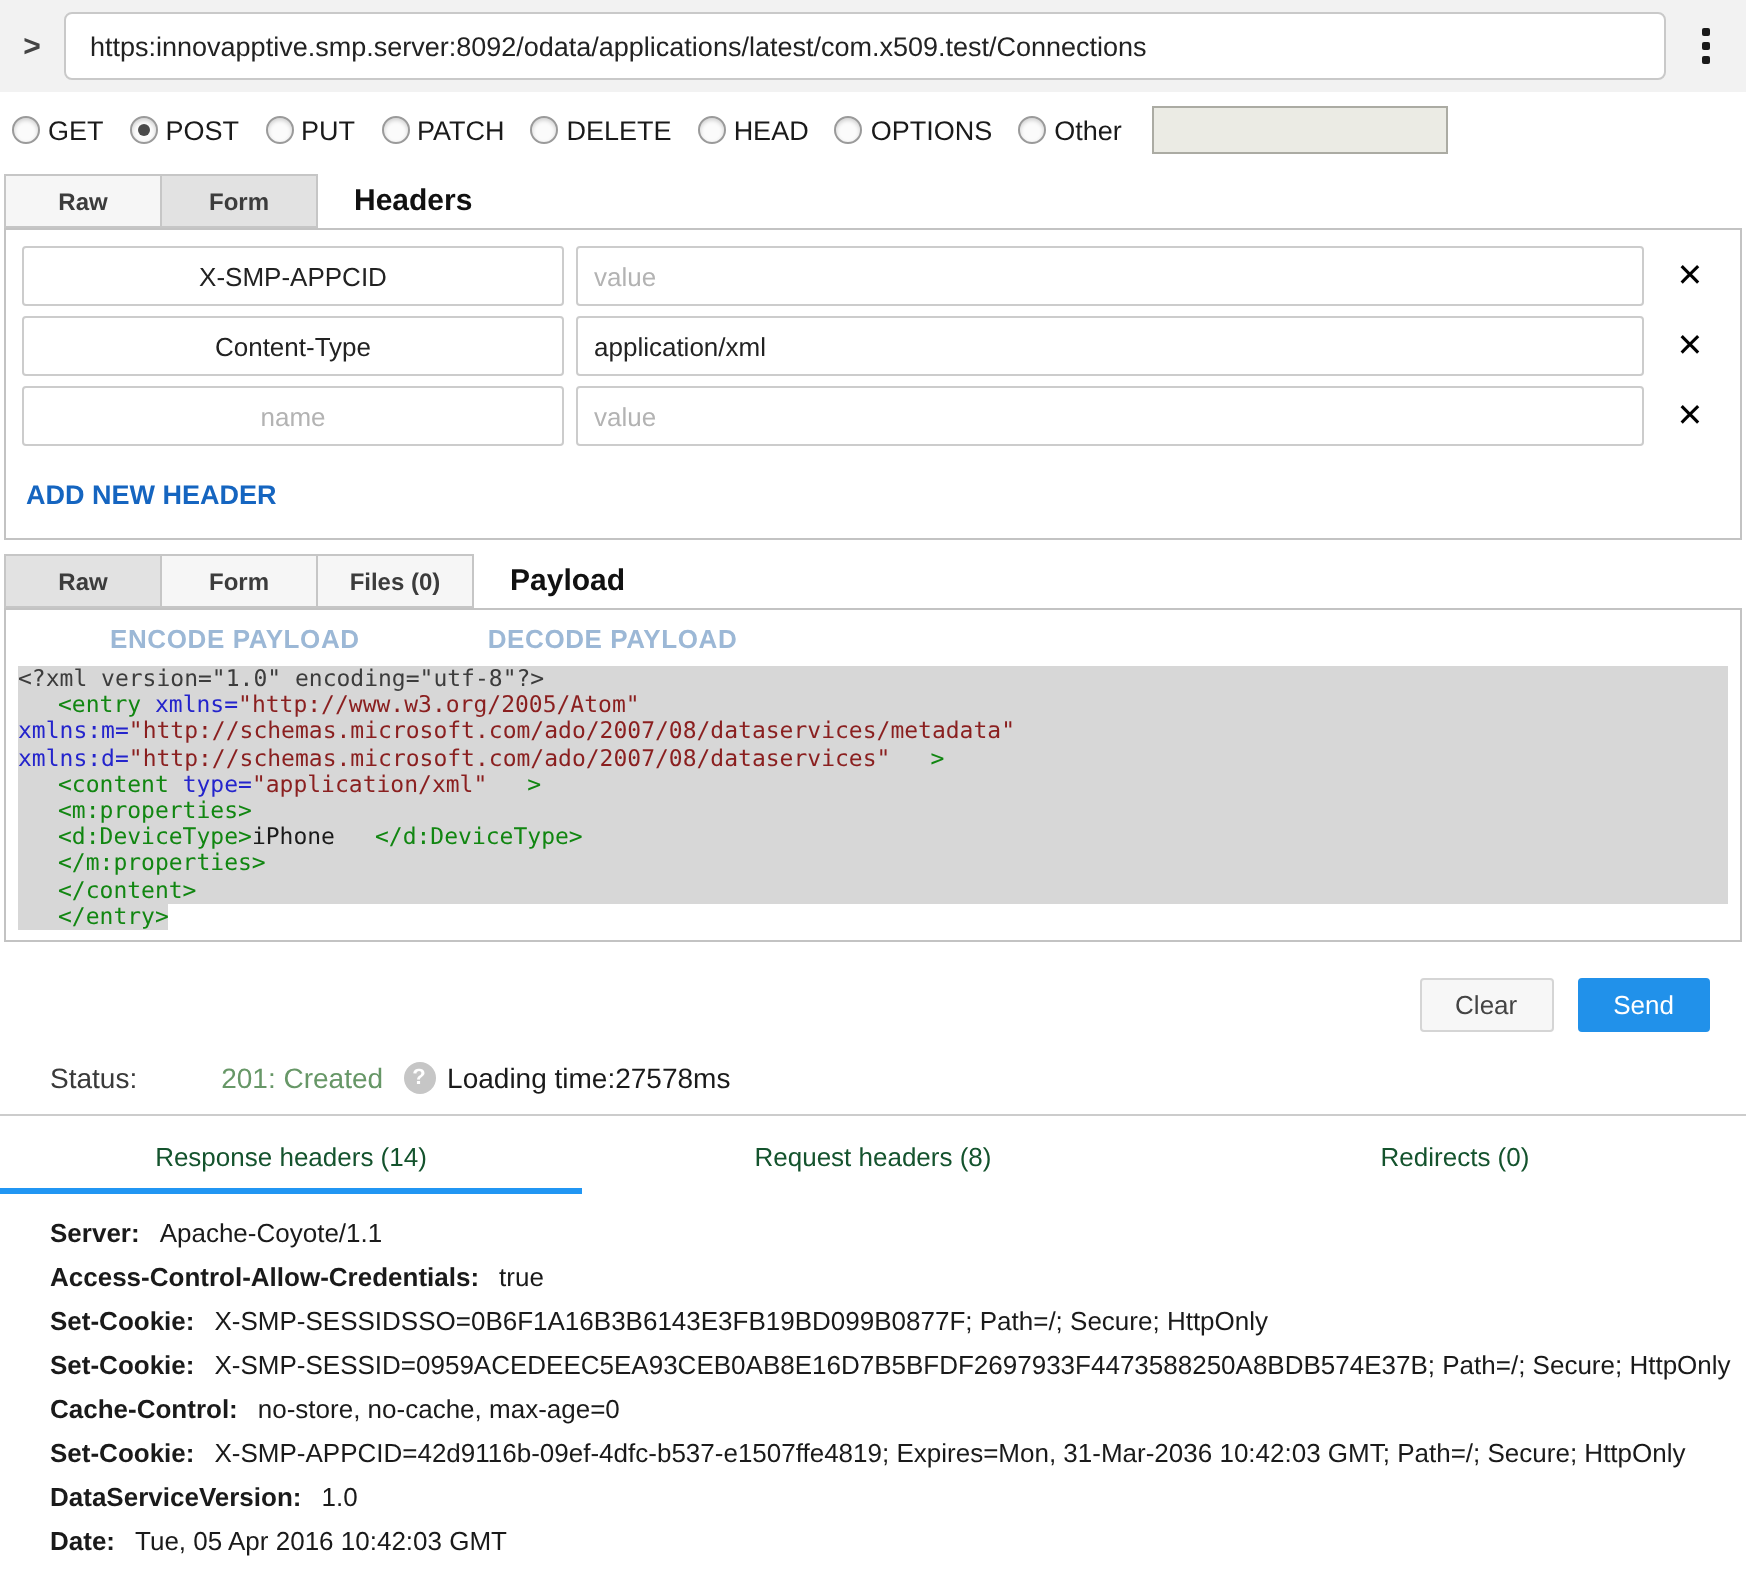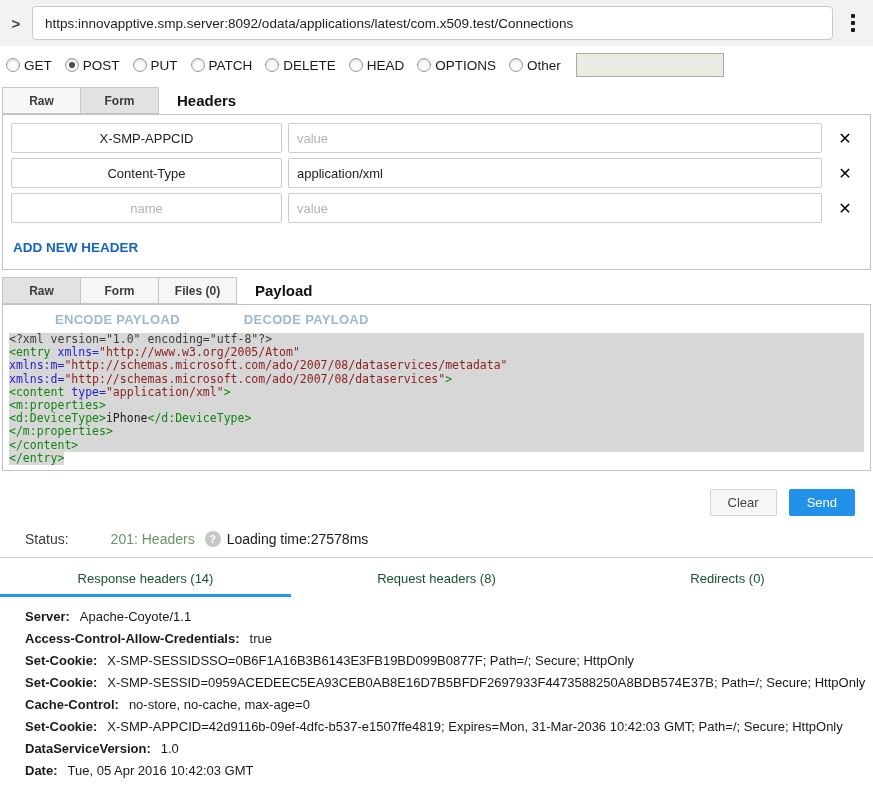--- a/index.html
+++ b/index.html
@@ -44,21 +44,21 @@
             text-decoration:none;cursor:pointer;}
 
   
   .pactions{display:flex;gap:28px;padding:7px 0 3px 16px;font-size:13px;font-weight:700;
             color:#9cb8d6;letter-spacing:.3px;}
   .pactions span{cursor:pointer;margin-left:36px;}
   .code{padding:3px 6px 5px 6px;font-family:"DejaVu Sans Mono",monospace;font-size:11.5px;line-height:13.2px;}
   .cline{background:#d7d7d7;white-space:pre;}
   .cline.fit{display:inline-block;}
   .seg-prolog{color:#3c3c3c;}
-  .seg-tag{color:#118611;}
+  .seg-tag{color:#118611;padding-left:20px;}
   .seg-attr{color:#2424cc;}
   .seg-val{color:#8a1f1f;}
   .seg-text{color:#1a1a1a;}
 
   
   .actions-row{display:flex;justify-content:flex-end;gap:12px;margin:18px 18px 0 0;}
   .btn{height:27px;border-radius:2px;font-size:13px;padding:0 17px;border:1px solid #d5d5d5;
        background:#f7f7f7;color:#444;font-family:inherit;cursor:pointer;}
   .btn.primary{background:#2191ea;border-color:#2191ea;color:#fff;}
 
@@ -175,21 +175,21 @@
   <div class="code"><div class="cline"><span class="seg-prolog">&lt;?xml version="1.0" encoding="utf-8"?&gt;</span></div><div class="cline"><span class="seg-tag">&lt;entry</span><span class="seg-attr"> xmlns=</span><span class="seg-val">"http://www.w3.org/2005/Atom"</span></div><div class="cline"><span class="seg-attr">xmlns:m=</span><span class="seg-val">"http://schemas.microsoft.com/ado/2007/08/dataservices/metadata"</span></div><div class="cline"><span class="seg-attr">xmlns:d=</span><span class="seg-val">"http://schemas.microsoft.com/ado/2007/08/dataservices"</span><span class="seg-tag">&gt;</span></div><div class="cline"><span class="seg-tag">&lt;content</span><span class="seg-attr"> type=</span><span class="seg-val">"application/xml"</span><span class="seg-tag">&gt;</span></div><div class="cline"><span class="seg-tag">&lt;m:properties&gt;</span></div><div class="cline"><span class="seg-tag">&lt;d:DeviceType&gt;</span><span class="seg-text">iPhone</span><span class="seg-tag">&lt;/d:DeviceType&gt;</span></div><div class="cline"><span class="seg-tag">&lt;/m:properties&gt;</span></div><div class="cline"><span class="seg-tag">&lt;/content&gt;</span></div><div class="cline fit"><span class="seg-tag">&lt;/entry&gt;</span></div></div>
 </div>
 
 <div class="actions-row">
   <button class="btn">Clear</button>
   <button class="btn primary">Send</button>
 </div>
 
 <div class="status-row">
   <span class="status-label">Status:</span>
-  <span class="status-code">201: Headers</span>
+  <span class="status-code">201: Created</span>
   <span class="qicon">?</span>
   <span class="loading-time">Loading time:27578ms</span>
 </div>
 
 <div class="resp-tabs">
     <div class="rtab on">Response headers (14)</div>
     <div class="rtab">Request headers (8)</div>
     <div class="rtab">Redirects (0)</div>
   </div>
 

